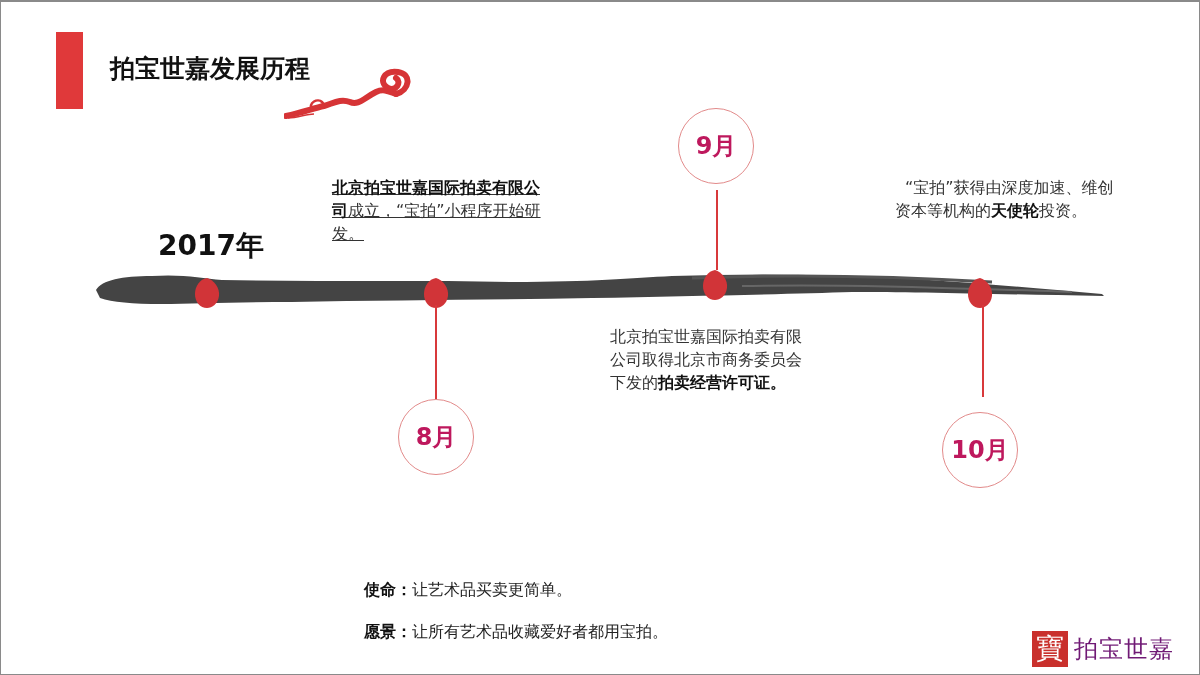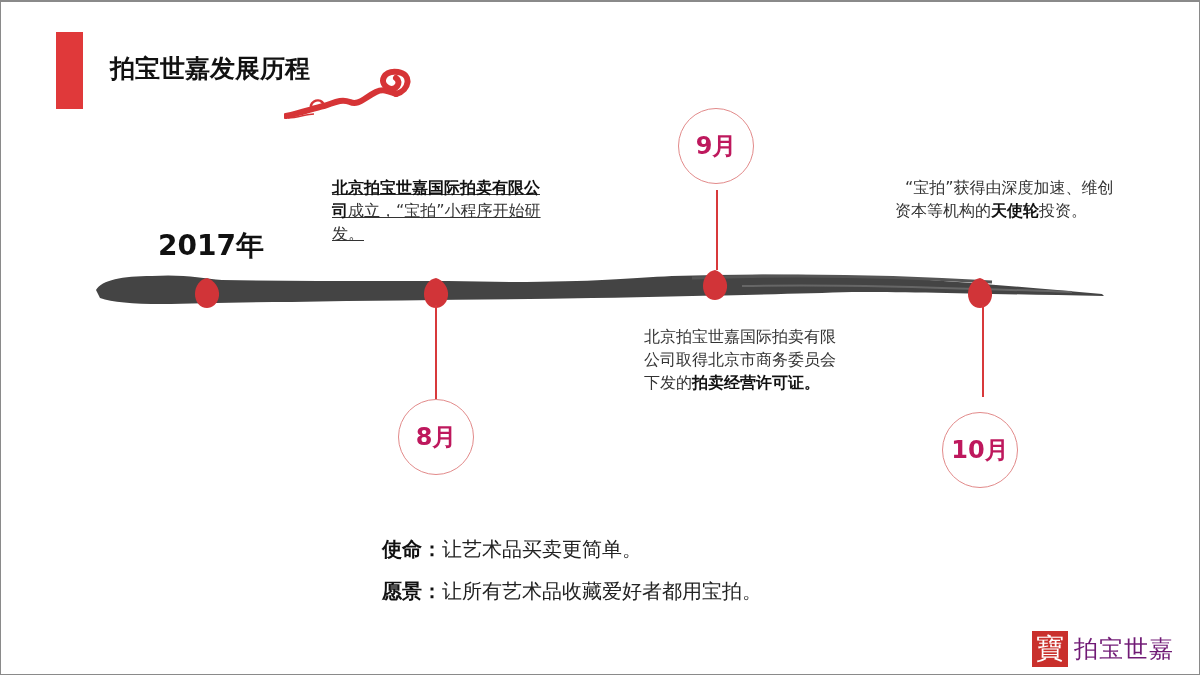--- a/index.html
+++ b/index.html
@@ -18,21 +18,21 @@
   .dot { position:absolute; width:30px; height:34px; }
   .vline { position:absolute; width:1.5px; background:#d8393b; }
   .circle {
     position:absolute; width:76px; height:76px; border-radius:50%;
     border:1.5px solid #e28a8a; background:#fff; box-sizing:border-box;
     display:flex; align-items:center; justify-content:center;
     font-size:24px; font-weight:bold; color:#be185d;
   }
   .desc { position:absolute; font-size:16px; line-height:23px; color:#333; }
   .desc b { color:#111; }
-  .mv { position:absolute; left:382px; font-size:20px; color:#222; }
+  .mv { position:absolute; left:364px; font-size:16px; color:#222;margin-top:44px; }
   .mv b { color:#111; }
   .logo { position:absolute; left:1032px; top:631px; display:flex; align-items:center; gap:6px; }
   .logo-mark {
     width:36px; height:36px; background:#c9302c; color:#fff; font-size:28px;
     display:flex; align-items:center; justify-content:center; line-height:1;
     font-family:"DejaVu Serif",serif;
   }
   .logo-text { color:#701a75; font-size:24px; letter-spacing:1px; }
 </style>
 </head>
@@ -74,21 +74,21 @@
 <div class="vline" style="left:716px;top:190px;height:80px;"></div>
 <div class="vline" style="left:982px;top:305px;height:92px;"></div>
 
 <div class="circle" style="left:398px;top:399px;">8月</div>
 <div class="circle" style="left:678px;top:108px;">9月</div>
 <div class="circle" style="left:942px;top:412px;">10月</div>
 
 <div class="desc" style="left:332px;top:176px;width:210px;text-decoration:underline;">
   <b>北京拍宝世嘉国际拍卖有限公司</b><span>成立，“宝拍”小程序开始研发。</span>
 </div>
-<div class="desc" style="left:610px;top:325px;width:205px;margin-left:34px;">
+<div class="desc" style="left:610px;top:325px;width:205px;">
   <span>北京拍宝世嘉国际拍卖有限公司取得北京市商务委员会下发的</span><b>拍卖经营许可证。</b>
 </div>
 <div class="desc" style="left:895px;top:176px;width:220px;text-indent:10px;">
   <span>“宝拍”获得由深度加速、维创资本等机构的</span><b>天使轮</b><span>投资。</span>
 </div>
 
 <div class="mv" style="top:536px;">
   <b>使命：</b><span>让艺术品买卖更简单。</span>
 </div>
 <div class="mv" style="top:578px;">

